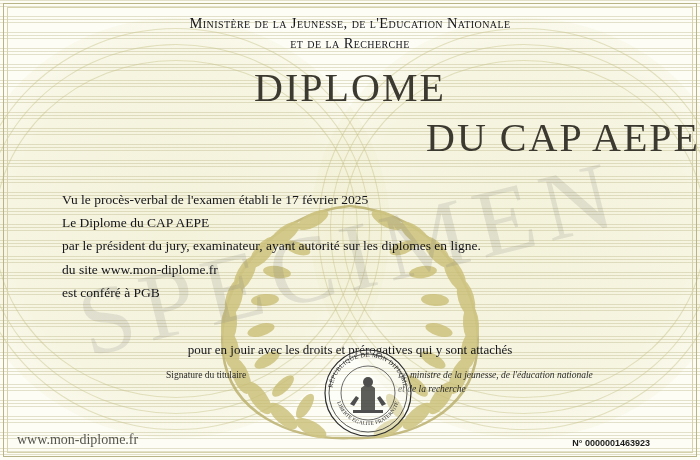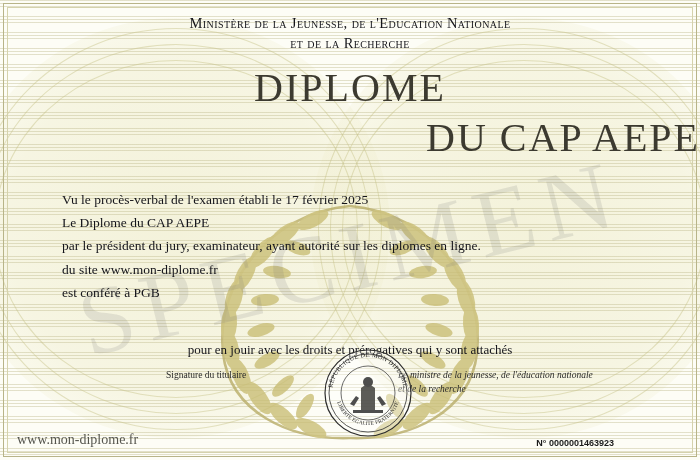--- a/index.html
+++ b/index.html
@@ -91,20 +91,21 @@
     white-space: nowrap;
     font-weight: 400;
   }
 
   
   .content {
     position: relative;
     z-index: 5;
     width: 631px;
     height: 460px;
+    padding-left: 36px;
   }
   .ministry {
     position: absolute;
     top: 14px;
     left: 0;
     width: 700px;
     text-align: center;
     font-family: "Liberation Serif", serif;
     font-size: 14.5px;
     font-variant: small-caps;

